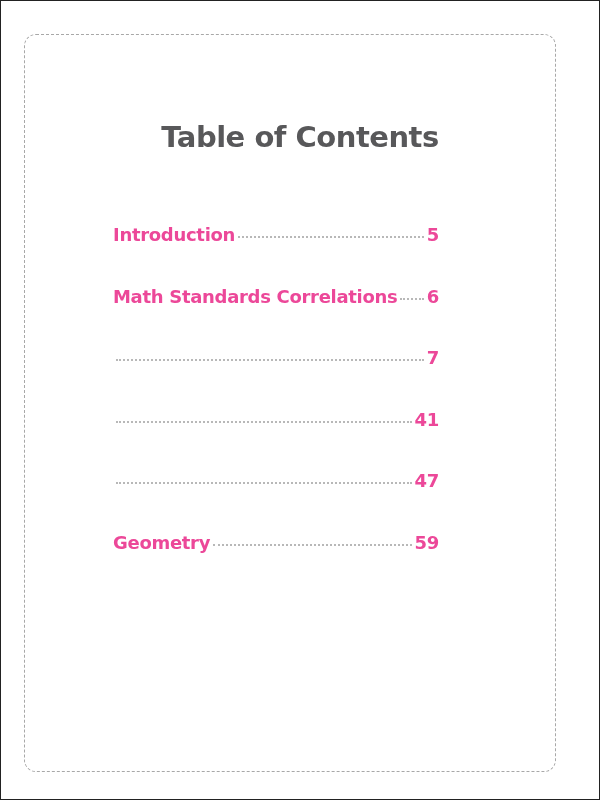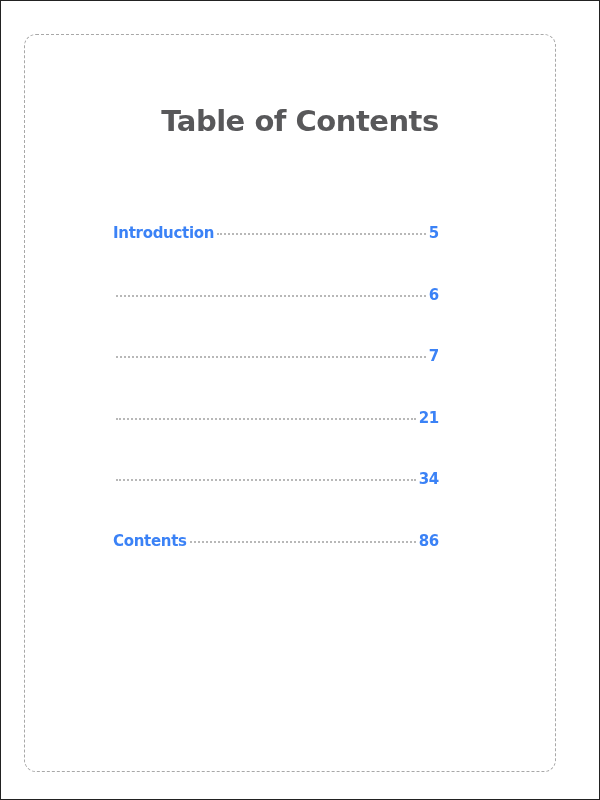--- a/index.html
+++ b/index.html
@@ -17,57 +17,58 @@
     }
     .title {
       position: absolute; left: 0; right: 0; top: 104px; text-align: center;
       font-size: 29px; font-weight: bold; color: #58585a; letter-spacing: -0.5px;
     }
     .toc {
       position: absolute; left: 113px; width: 326px; top: 224px;
     }
     .toc-row {
       display: flex; align-items: baseline; height: 61.5px;
-      font-size: 15px; font-weight: bold; color: #3b82f6; letter-spacing: -0.3px;
+      font-size: 18px; font-weight: bold; color: #ec4899; letter-spacing: -0.3px;
     }
     .toc-label { white-space: nowrap; }
     .toc-dots {
       flex: 1; margin: 0 3px; border-bottom: 2px dotted #b8b8b8;
       transform: translateY(-3px);
     }
     .toc-page { white-space: nowrap; }
   </style>
 </head>
 <body>
 
 <div class="page-frame"></div>
 <div class="dashed-box"></div>
 
-<h1 class="title" style="margin:0;">Table of Contents</h1>
+<h1 class="title" style="margin:16px;">Table of Contents</h1>
 
 <div class="toc">
   <div class="toc-row">
     <span class="toc-label">Introduction</span>
     <span class="toc-dots"></span>
     <span class="toc-page">5</span>
   </div>
   <div class="toc-row">
+    <span class="toc-label">Math Standards Correlations</span>
     <span class="toc-dots"></span>
     <span class="toc-page">6</span>
   </div>
   <div class="toc-row">
     <span class="toc-dots"></span>
     <span class="toc-page">7</span>
   </div>
   <div class="toc-row">
     <span class="toc-dots"></span>
-    <span class="toc-page">21</span>
+    <span class="toc-page">41</span>
   </div>
   <div class="toc-row">
     <span class="toc-dots"></span>
-    <span class="toc-page">34</span>
+    <span class="toc-page">47</span>
   </div>
   <div class="toc-row">
-    <span class="toc-label">Contents</span>
+    <span class="toc-label">Geometry</span>
     <span class="toc-dots"></span>
-    <span class="toc-page">86</span>
+    <span class="toc-page">59</span>
   </div>
 </div>
 
 </body></html>

